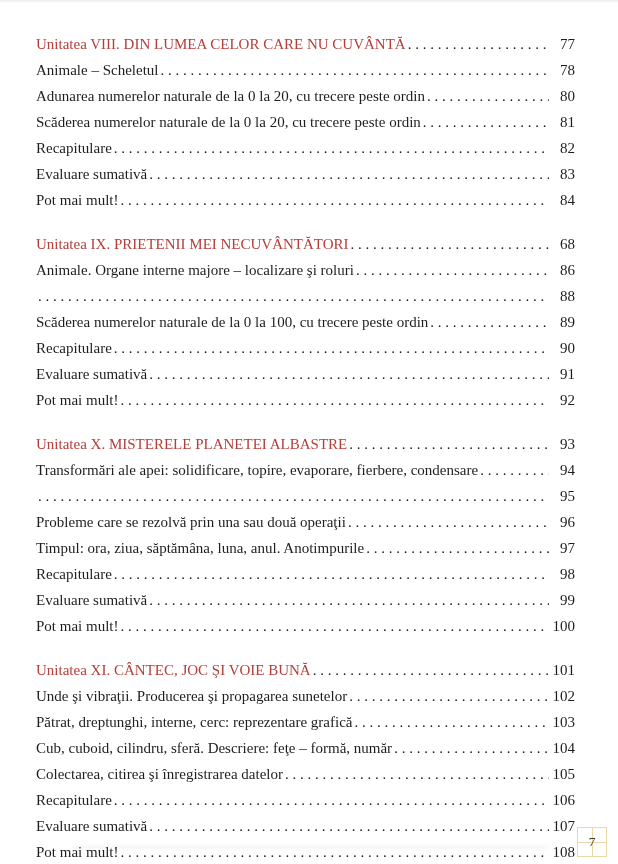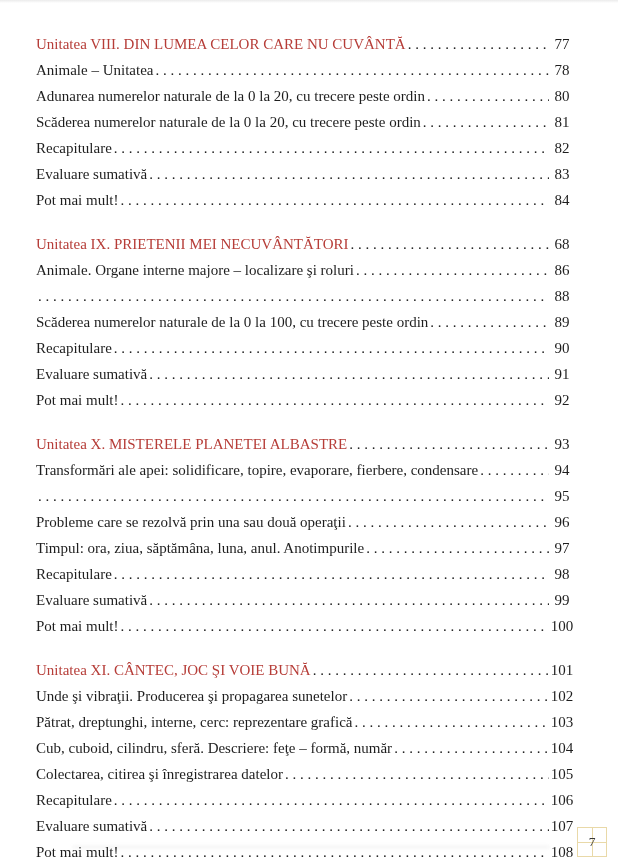--- a/index.html
+++ b/index.html
@@ -21,21 +21,21 @@
   }
   .toc{position:absolute;left:36px;right:43px;top:31px}
   .section+.section{margin-top:18px}
   .row{display:flex;align-items:baseline;height:26px;line-height:26px}
   .label{white-space:nowrap;flex:0 0 auto}
   .head .label{color:var(--red)}
   .leader{
     flex:1 1 auto;overflow:hidden;white-space:nowrap;
     text-align:right;min-width:10px;margin-left:2px;color:var(--ink);
   }
-  .page{flex:0 0 auto;width:26px;text-align:center}
+  .page{flex:0 0 auto;width:26px;text-align:right}
   .footer-box{
     position:absolute;left:577px;top:827px;width:30px;height:30px;
     border:1px solid var(--box);box-sizing:border-box;
   }
   .footer-box::before{
     content:"";position:absolute;left:50%;top:0;bottom:0;width:1px;background:var(--box);
   }
   .footer-box::after{
     content:"";position:absolute;top:50%;left:0;right:0;height:1px;background:var(--box);
   }
@@ -55,21 +55,21 @@
 <div class="scan-edge"></div>
 
 <main class="toc" id="toc">
     <section class="section">
       <div class="row head">
         <span class="label">Unitatea VIII. DIN LUMEA CELOR CARE NU CUVÂNTĂ</span>
         <span class="leader" aria-hidden="true">. . . . . . . . . . . . . . . . . . . . . . . . . . . . . . . . . . . . . . . . . . . . . . . . . . . . . . . . . . . . . . . . . . . . . . . . . . . . . . . . . . . . . . . . . . . . . . . . . . . . . . . . . . . . . . . . . . . . . . . . . . . . . . . . . . . . . . . . . . . . </span>
         <span class="page">77</span>
       </div>
       <div class="row">
-        <span class="label">Animale – Unitatea</span>
+        <span class="label">Animale – Scheletul</span>
         <span class="leader" aria-hidden="true">. . . . . . . . . . . . . . . . . . . . . . . . . . . . . . . . . . . . . . . . . . . . . . . . . . . . . . . . . . . . . . . . . . . . . . . . . . . . . . . . . . . . . . . . . . . . . . . . . . . . . . . . . . . . . . . . . . . . . . . . . . . . . . . . . . . . . . . . . . . . </span>
         <span class="page">78</span>
       </div>
       <div class="row">
         <span class="label">Adunarea numerelor naturale de la 0 la 20, cu trecere peste ordin</span>
         <span class="leader" aria-hidden="true">. . . . . . . . . . . . . . . . . . . . . . . . . . . . . . . . . . . . . . . . . . . . . . . . . . . . . . . . . . . . . . . . . . . . . . . . . . . . . . . . . . . . . . . . . . . . . . . . . . . . . . . . . . . . . . . . . . . . . . . . . . . . . . . . . . . . . . . . . . . . </span>
         <span class="page">80</span>
       </div>
       <div class="row">
         <span class="label">Scăderea numerelor naturale de la 0 la 20, cu trecere peste ordin</span>

